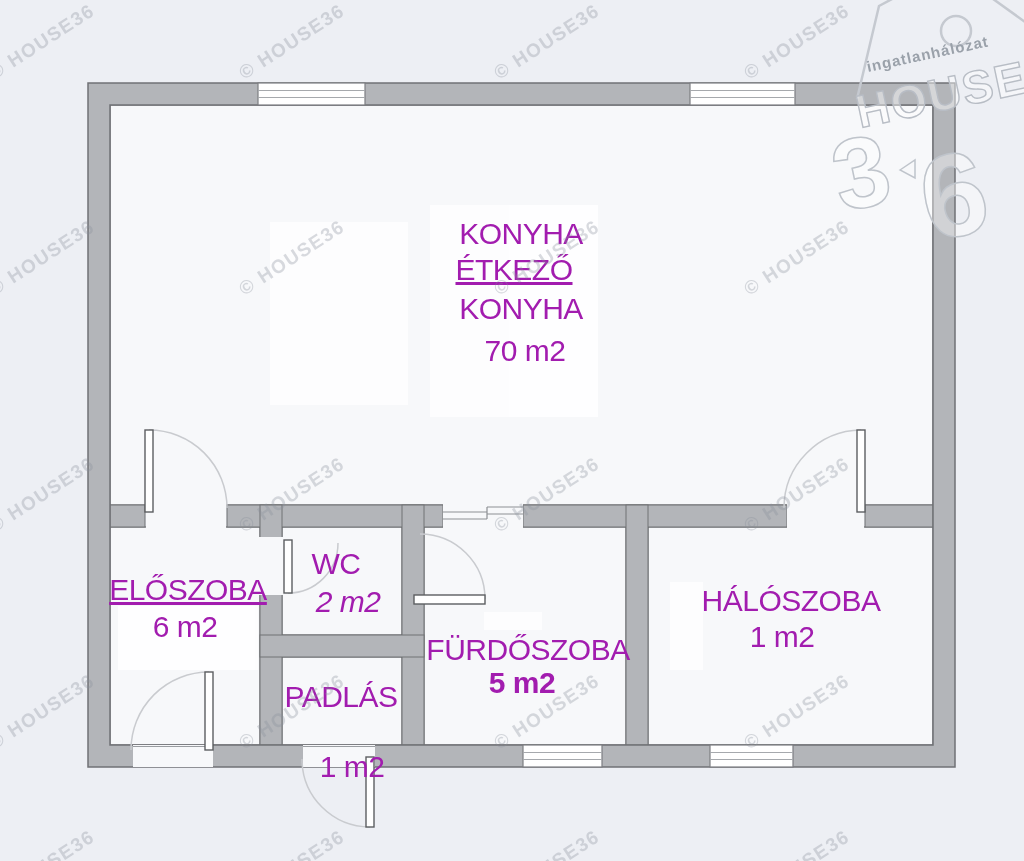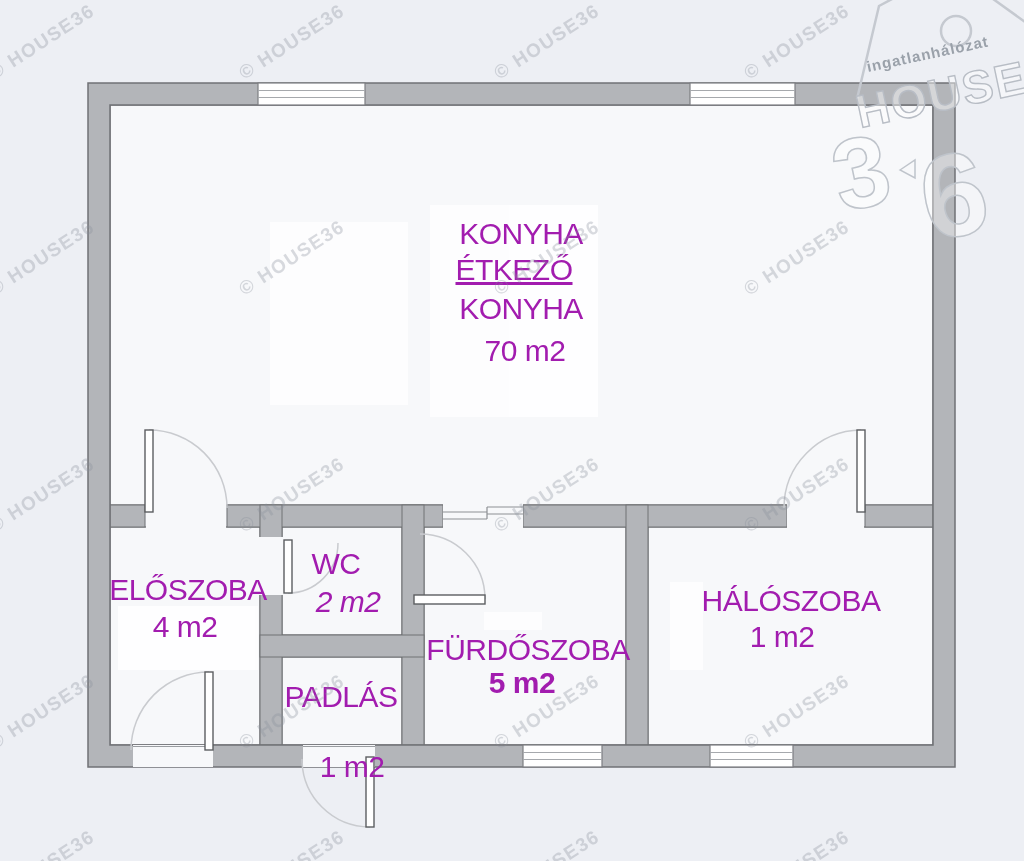--- a/index.html
+++ b/index.html
@@ -125,22 +125,22 @@
       <rect x="205" y="672" width="8" height="78"></rect>
       <rect x="366" y="757" width="8" height="70"></rect>
     </g>
   </svg>
 
   <div class="room-label" style="left:521px;top:234px;">KONYHA</div>
   <div class="room-label" style="left:514px;top:270px;text-decoration:underline;">ÉTKEZŐ</div>
   <div class="room-label" style="left:521px;top:309px;">KONYHA</div>
   <div class="room-label" style="left:525px;top:351px;">70 m2</div>
 
-  <div class="room-label" style="left:188px;top:590px;">ELŐSZOBA</div>
-  <div class="room-label" style="left:185px;top:627px;">4 m2</div>
+  <div class="room-label" style="left:188px;top:590px;text-decoration:underline;">ELŐSZOBA</div>
+  <div class="room-label" style="left:185px;top:627px;">6 m2</div>
 
   <div class="room-label" style="left:336px;top:564px;">WC</div>
   <div class="room-label" style="left:348px;top:602px;font-style:italic;">2 m2</div>
 
   <div class="room-label" style="left:341px;top:697px;">PADLÁS</div>
   <div class="room-label" style="left:340px;top:767px;margin-left:12px;">1 m2</div>
 
   <div class="room-label" style="left:528px;top:644px;margin-top:6px;">FÜRDŐSZOBA</div>
   <div class="room-label" style="left:522px;top:683px;font-weight:bold;">5 m2</div>
 

